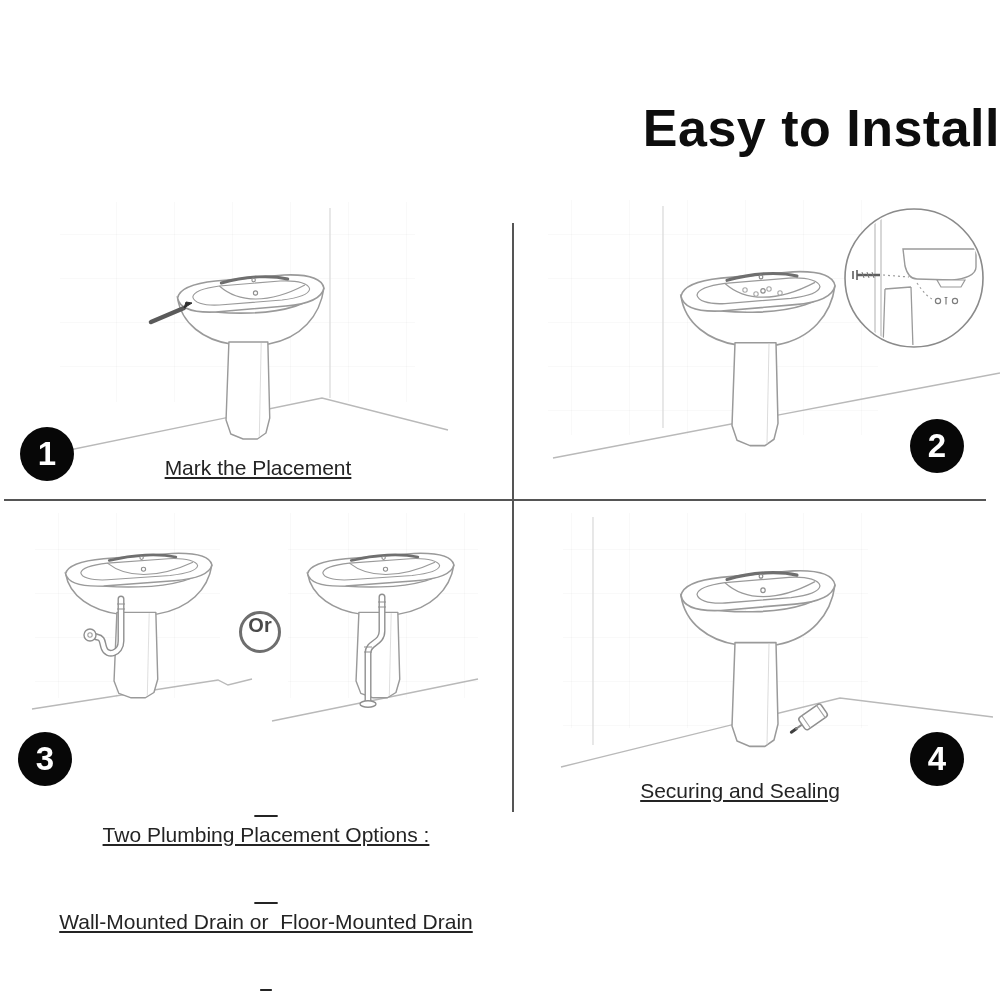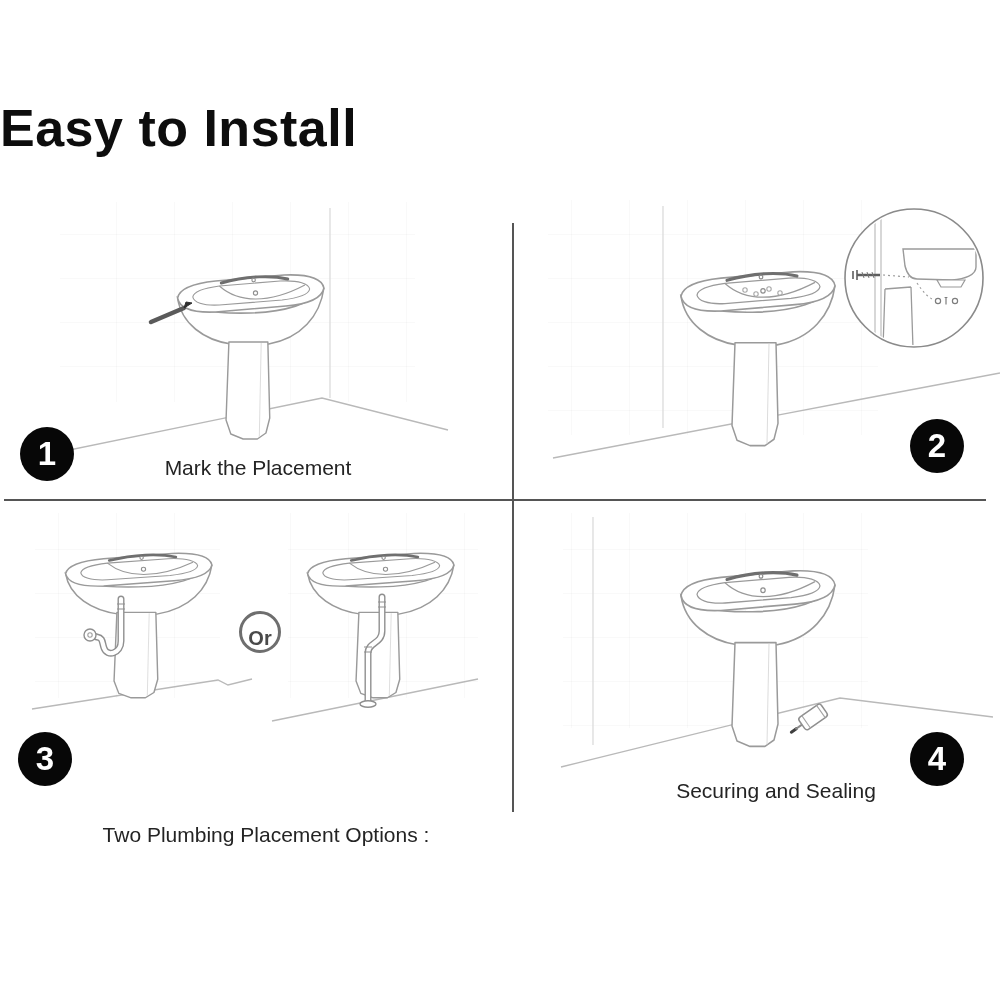--- a/index.html
+++ b/index.html
@@ -1,30 +1,30 @@
 <!DOCTYPE html>
 <html><head>
 <meta charset="utf-8">
 <style>
   html,body{margin:0;padding:0;background:#ffffff;}
   .canvas{position:relative;width:1000px;height:1000px;background:#ffffff;overflow:hidden;
           font-family:"Liberation Sans","DejaVu Sans",sans-serif;color:#1f1f1f;}
-  .title{position:absolute;left:0;top:98px;width:1000px;text-align:left;
+  .title{position:absolute;left:0;top:98px;width:1000px;text-align:right;
          font-size:52px;font-weight:800;letter-spacing:0.5px;color:#0d0d0d;margin:0;}
   .divider-h{position:absolute;left:4px;top:499px;width:982px;height:2px;background:#555;}
   .divider-v{position:absolute;left:512px;top:223px;width:2px;height:589px;background:#555;}
   .quad-svg{position:absolute;}
   .badge{position:absolute;width:54px;height:54px;border-radius:50%;background:#070707;
          display:flex;align-items:center;justify-content:center;
          color:#ffffff;font-size:33px;font-weight:bold;}
-  .caption{position:absolute;text-align:center;font-size:21px;color:#242424;white-space:pre-wrap;}
+  .caption{position:absolute;text-align:center;font-size:21px;color:#242424;white-space:pre-wrap;text-decoration:underline;}
   .caption.two-line{line-height:29px;}
   .or-badge{position:absolute;left:239px;top:611px;width:42px;height:42px;border-radius:50%;
             border:3px solid #6e6e6e;box-sizing:border-box;background:#fff;
-            display:flex;align-items:flex-end;justify-content:center;
+            display:flex;align-items:flex-start;justify-content:center;
             font-size:20px;font-weight:bold;color:#4a4a4a;}
 </style>
 </head>
 <body>
 
 <div class="canvas">
 
   <h1 class="title">Easy to Install</h1>
 
   <div class="divider-h"></div>
@@ -156,16 +156,17 @@
     <span>4</span>
   </div>
 
   <div class="or-badge">
     <span>Or</span>
   </div>
 
   <div class="caption" style="left:58px;top:456px;width:400px">Mark the Placement</div>
   <div class="caption two-line" style="left:26px;top:762px;width:480px">
     <div>Two Plumbing Placement Options :</div>
+    <div>Wall-Mounted Drain or  Floor-Mounted Drain</div>
   </div>
-  <div class="caption" style="left:576px;top:779px;width:400px">Securing and Sealing</div>
+  <div class="caption" style="left:540px;top:779px;width:400px">Securing and Sealing</div>
 
 </div>
 
 </body></html>

